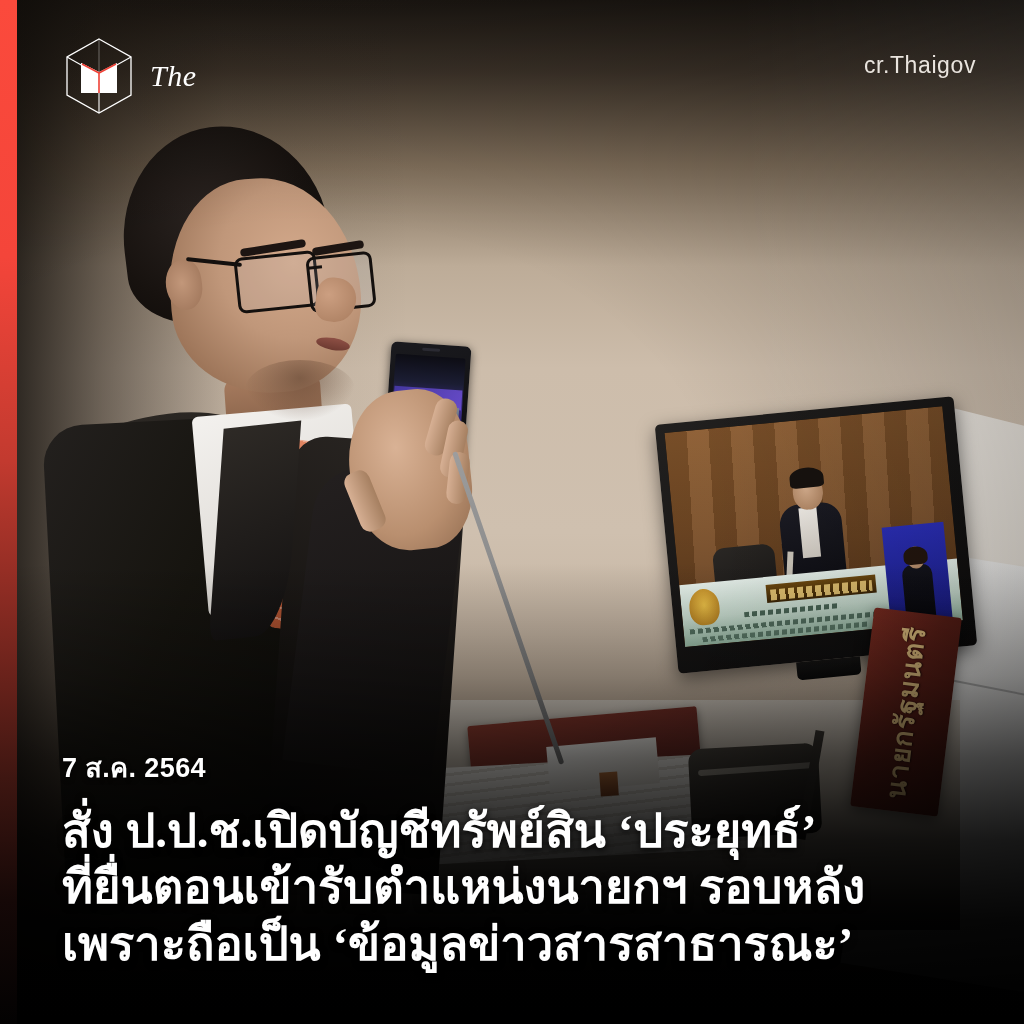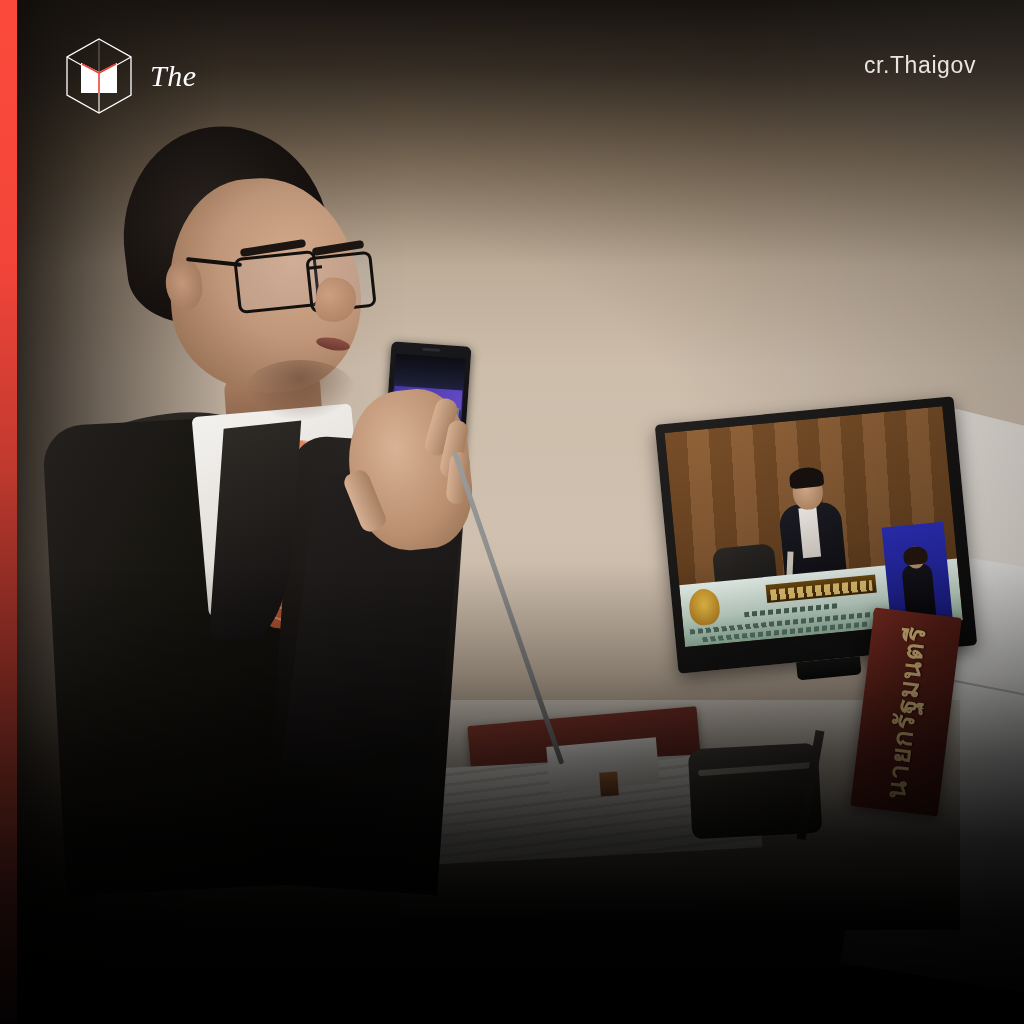--- a/index.html
+++ b/index.html
@@ -528,14 +528,22 @@
         <line x1="37" y1="37" x2="37" y2="57" stroke="#ef4136" stroke-width="1.6"></line>
       </svg>
     </span>
     <span class="wordmark">
       <span class="word-the">The</span>
     </span>
   </div>
 
   <div class="credit">cr.Thaigov</div>
 
+  <div class="caption">
+    <div class="date">7 ส.ค. 2564</div>
+    <div class="headline">
+      <div>สั่ง ป.ป.ช.เปิดบัญชีทรัพย์สิน ‘ประยุทธ์’</div>
+      <div>ที่ยื่นตอนเข้ารับตำแหน่งนายกฯ รอบหลัง</div>
+      <div>เพราะถือเป็น ‘ข้อมูลข่าวสารสาธารณะ’</div>
+    </div>
+  </div>
 
 </div>
 
 </body></html>

